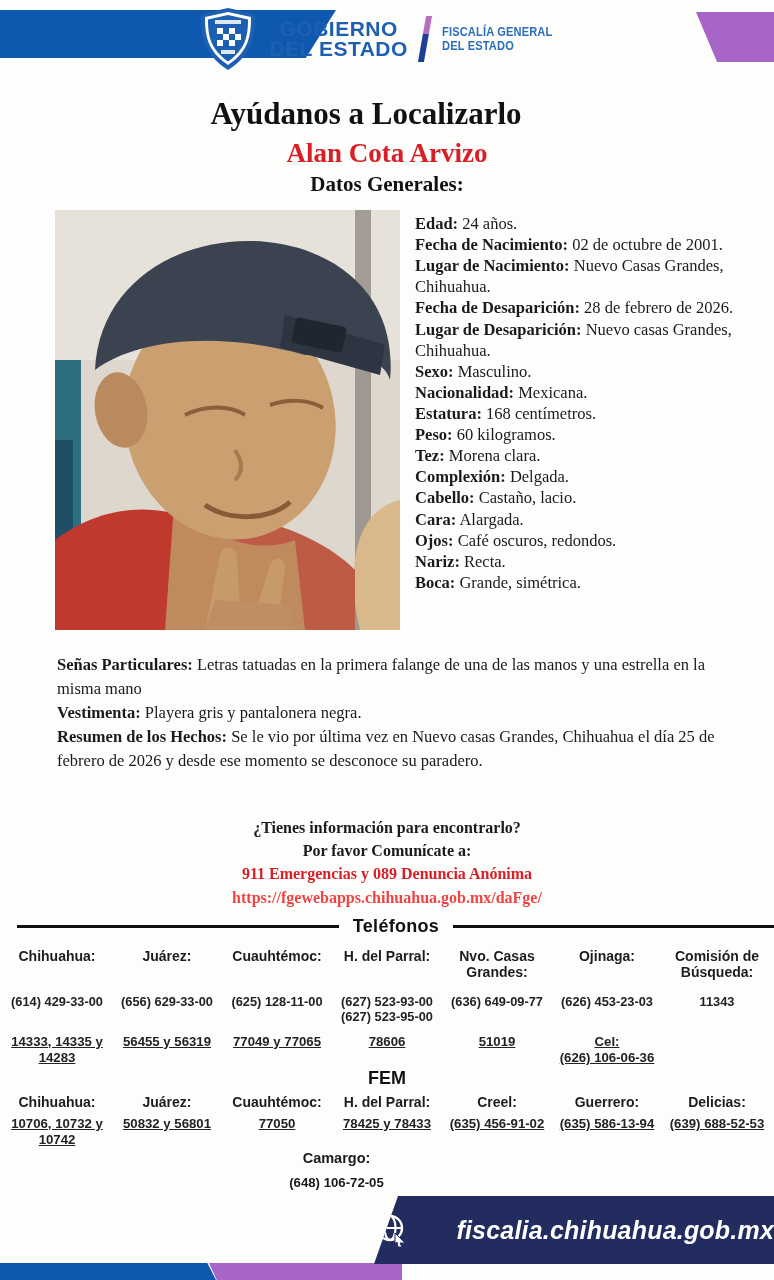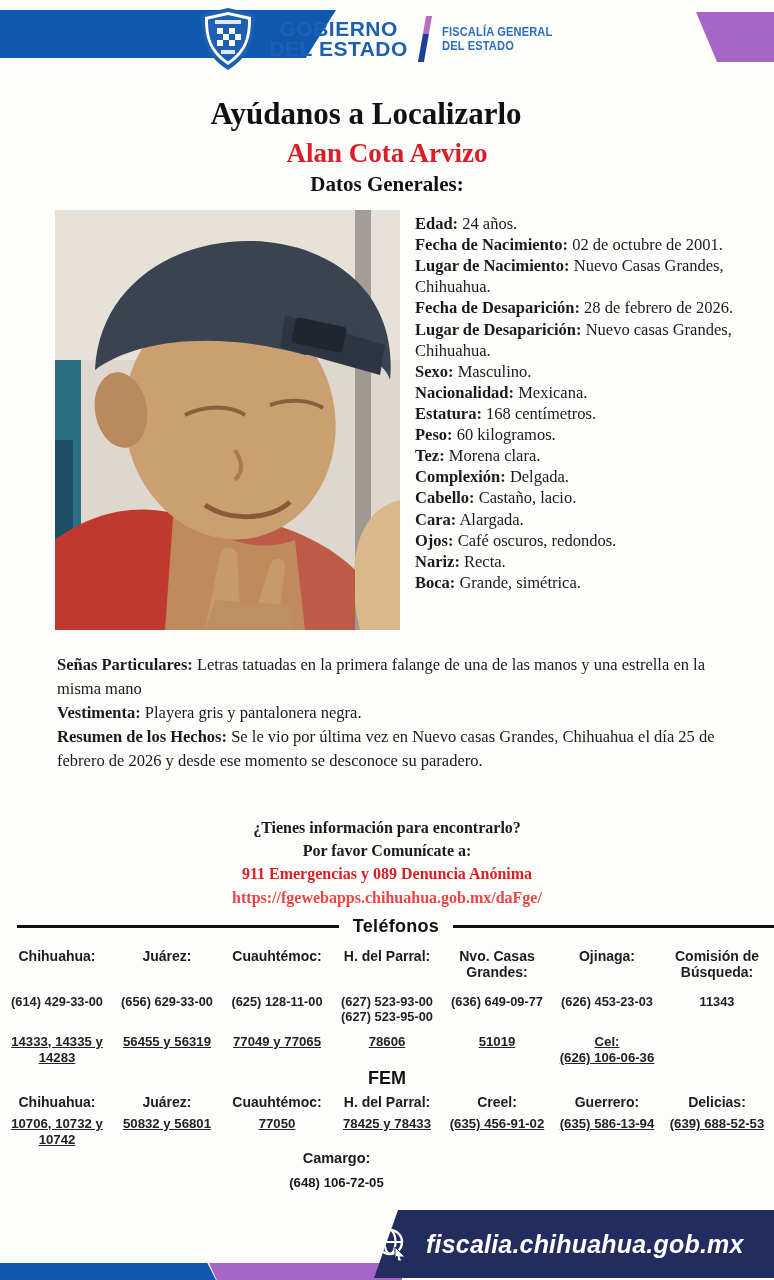--- a/index.html
+++ b/index.html
@@ -119,24 +119,24 @@
   .grid-fem{top:1094px;}
   .grid-fem .name{min-height:22px;}
   .camargo{
     position:absolute;top:1150px;left:0;width:673px;text-align:center;
     font-family:"Liberation Sans","DejaVu Sans",sans-serif;
   }
   .camargo .name{font-weight:bold;font-size:14.5px;}
   .camargo .phone{font-weight:600;font-size:13.2px;margin-top:9px;}
   
   .footer-bar{
-    position:absolute;bottom:2px;right:0;width:400px;height:68px;
+    position:absolute;bottom:16px;right:0;width:400px;height:68px;
     background:#232c5f;
     clip-path:polygon(6% 0,100% 0,100% 100%,0 100%);
-    display:flex;align-items:center;justify-content:flex-start;gap:18px;
+    display:flex;align-items:center;justify-content:space-between;gap:18px;
   }
   .footer-url{
     color:#fff;font-family:"Liberation Sans","DejaVu Sans",sans-serif;
     font-weight:bold;font-style:italic;font-size:25px;letter-spacing:.2px;
   }
   .strip-blue{
     position:absolute;bottom:0;left:0;width:216px;height:17px;
     background:#0e58b0;clip-path:polygon(0 0,96% 0,100% 100%,0 100%);
   }
   .strip-purple{

